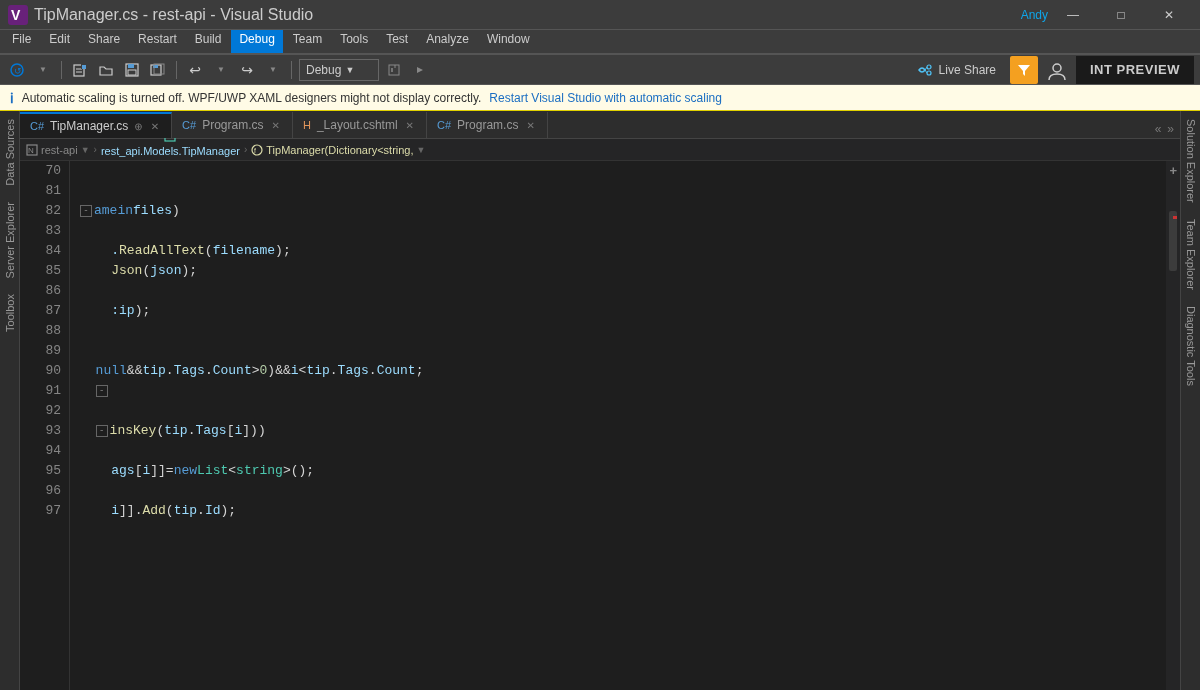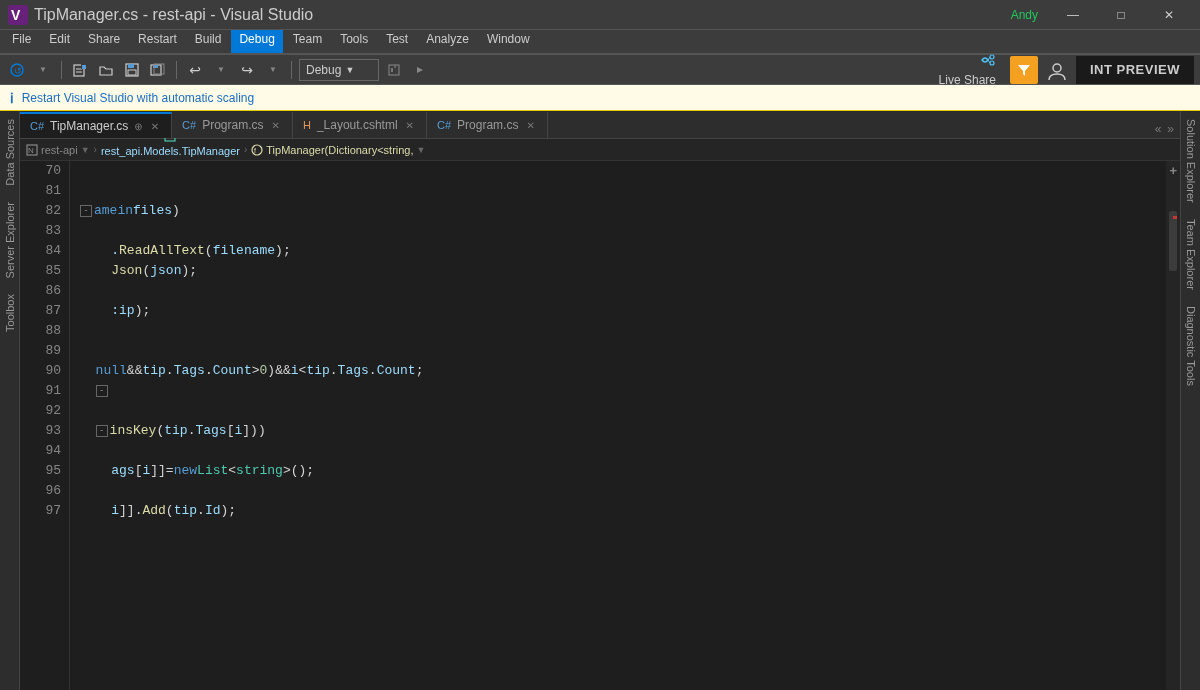--- a/index.html
+++ b/index.html
@@ -105,27 +105,26 @@
       font-size: 12px;
       cursor: pointer;
       display: flex;
       align-items: center;
       gap: 4px;
       min-width: 80px;
     }
     .toolbar-spacer { flex: 1; }
     .live-share-btn {
       display: flex;
-      align-items: flex-end;
+      align-items: center;
       gap: 6px;
       padding: 3px 10px;
       color: #cccccc;
       cursor: pointer;
       font-size: 12px;
-      flex-direction: column;
     }
     .filter-btn {
       width: 28px;
       height: 28px;
       background: #f4a020;
       display: flex;
       align-items: center;
       justify-content: center;
       cursor: pointer;
       color: white;
@@ -388,21 +387,21 @@
 
 <div class="title-bar">
   <div class="title-bar-left">
     <svg class="vs-logo" viewBox="0 0 20 20">
       <rect width="20" height="20" rx="3" fill="#68217a"></rect>
       <text x="3" y="15" font-size="14" fill="white" font-weight="bold">V</text>
     </svg>
     <span style="font-size:16px;color:#ccc;">TipManager.cs - rest-api - Visual Studio</span>
   </div>
   <div class="title-controls">
-    <span style="font-size:12px;color:#22c55e;margin-right:10px;">Andy</span>
+    <span style="font-size:12px;color:#0ea5e9;">Andy</span>
     <div class="title-btn">—</div>
     <div class="title-btn">□</div>
     <div class="title-btn close">✕</div>
   </div>
 </div>
 
 <div style="background:#3c3c3c;border-bottom:1px solid #555;">
   <div class="menu-bar">
     <span class="menu-item">File</span>
     <span class="menu-item">Edit</span>
@@ -506,20 +505,21 @@
       <circle cx="10" cy="8" r="4" fill="none" stroke="#cccccc" stroke-width="1.5"></circle>
       <path d="M2 20 Q2 14 10 14 Q18 14 18 20" fill="none" stroke="#cccccc" stroke-width="1.5"></path>
     </svg>
   </div>
 
   <button class="int-preview-btn">INT PREVIEW</button>
 </div>
 
 <div class="info-bar">
   <span class="info-icon">ℹ</span>
+  <span>Automatic scaling is turned off. WPF/UWP XAML designers might not display correctly.</span>
   <a class="info-link">Restart Visual Studio with automatic scaling</a>
 </div>
 
 <div class="main-area">
 
   <div class="left-tabs">
     <div class="left-tab">Data Sources</div>
     <div class="left-tab">Server Explorer</div>
     <div class="left-tab">Toolbox</div>
   </div>

